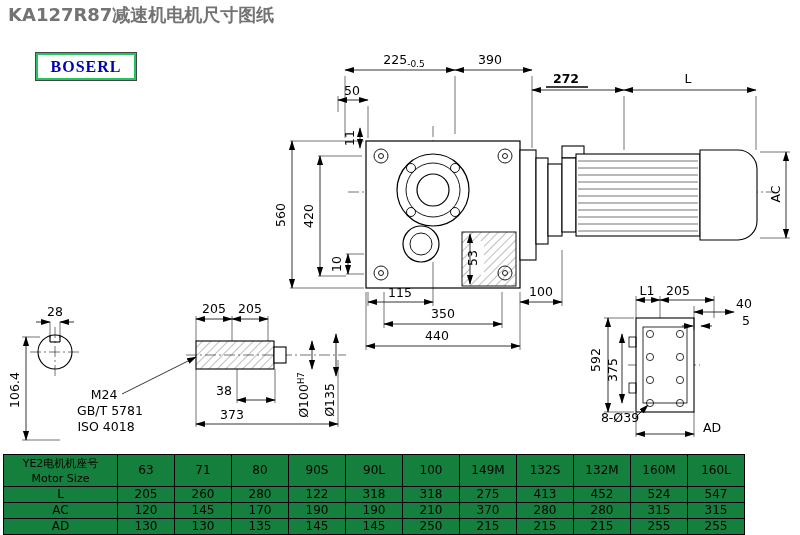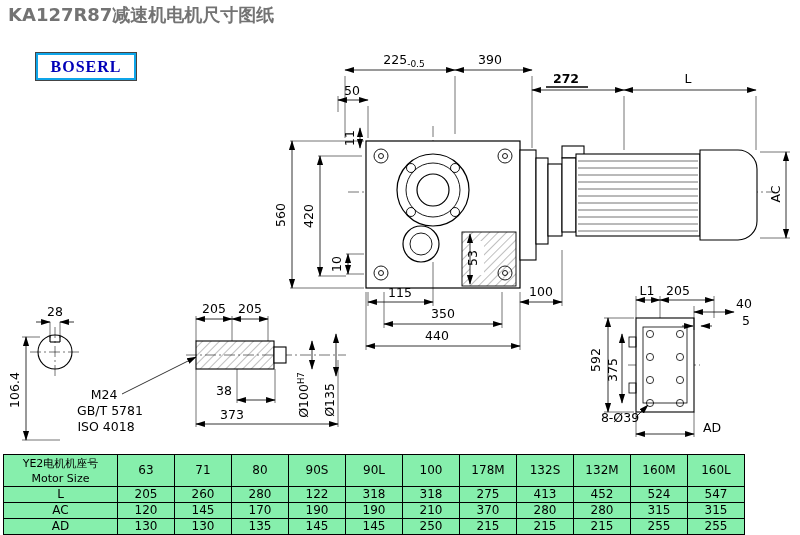--- a/index.html
+++ b/index.html
@@ -1,26 +1,26 @@
 <!DOCTYPE html>
 <html><head>
 <meta charset="utf-8">
 <style>
   * { margin:0; padding:0; box-sizing:border-box; }
   html,body { width:800px; height:535px; background:#fff; overflow:hidden; position:relative;
               font-family:"DejaVu Sans","Liberation Sans",sans-serif; color:#000; }
   .title { position:absolute; left:8px; top:3px; font-size:18px; font-weight:bold; color:#737373; }
-  .logo { position:absolute; left:36px; top:53px; width:100px; height:27px; border:2px solid #0ea5e9;
+  .logo { position:absolute; left:36px; top:53px; width:100px; height:27px; border:2px solid #22c55e;
           box-shadow:0 0 0 1px #444; display:flex; align-items:center; justify-content:center;
           color:#0000b8; font-family:"Liberation Serif",serif; font-weight:bold; font-size:16px; letter-spacing:1px; }
   svg.drawing { position:absolute; left:0; top:0; }
   svg text { font-family:"DejaVu Sans",sans-serif; font-size:12.5px; fill:#000; stroke:none; }
   .cl { stroke:#000; stroke-width:0.55; stroke-dasharray:11 3 2 3; fill:none; }
   table.dim-table { position:absolute; left:3px; top:454px; width:742px; border-collapse:collapse;
-                    table-layout:fixed; font-size:12px; background:#86efac; }
+                    table-layout:fixed; font-size:12px; background:#15803d; }
   .dim-table th,.dim-table td { border:1px solid #000; text-align:center; vertical-align:middle;
                     font-weight:normal; padding:0; height:16px; line-height:15px; overflow:hidden; white-space:nowrap; }
   .dim-table tr.hdr th { height:32px; }
   .dim-table .cn,.dim-table .en { font-size:11px; line-height:15px; }
 </style>
 </head>
 <body>
 
 <div class="title">KA127R87减速机电机尺寸图纸</div>
 <div class="logo">
@@ -264,21 +264,21 @@
     <th>
       <div class="cn">YE2电机机座号</div>
       <div class="en">Motor Size</div>
     </th>
     <th>63</th>
     <th>71</th>
     <th>80</th>
     <th>90S</th>
     <th>90L</th>
     <th>100</th>
-    <th>178M</th>
+    <th>149M</th>
     <th>132S</th>
     <th>132M</th>
     <th>160M</th>
     <th>160L</th>
   </tr>
   <tr>
     <td>L</td>
     <td>205</td>
     <td>260</td>
     <td>280</td>

